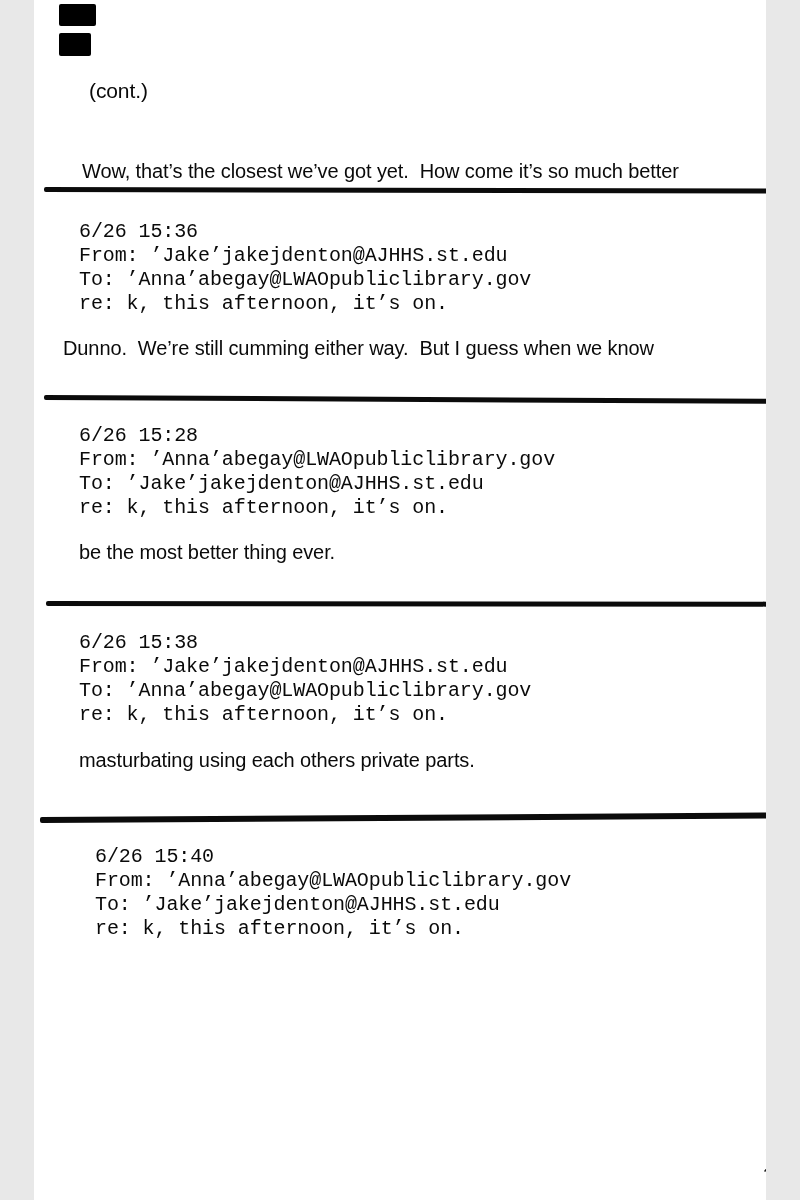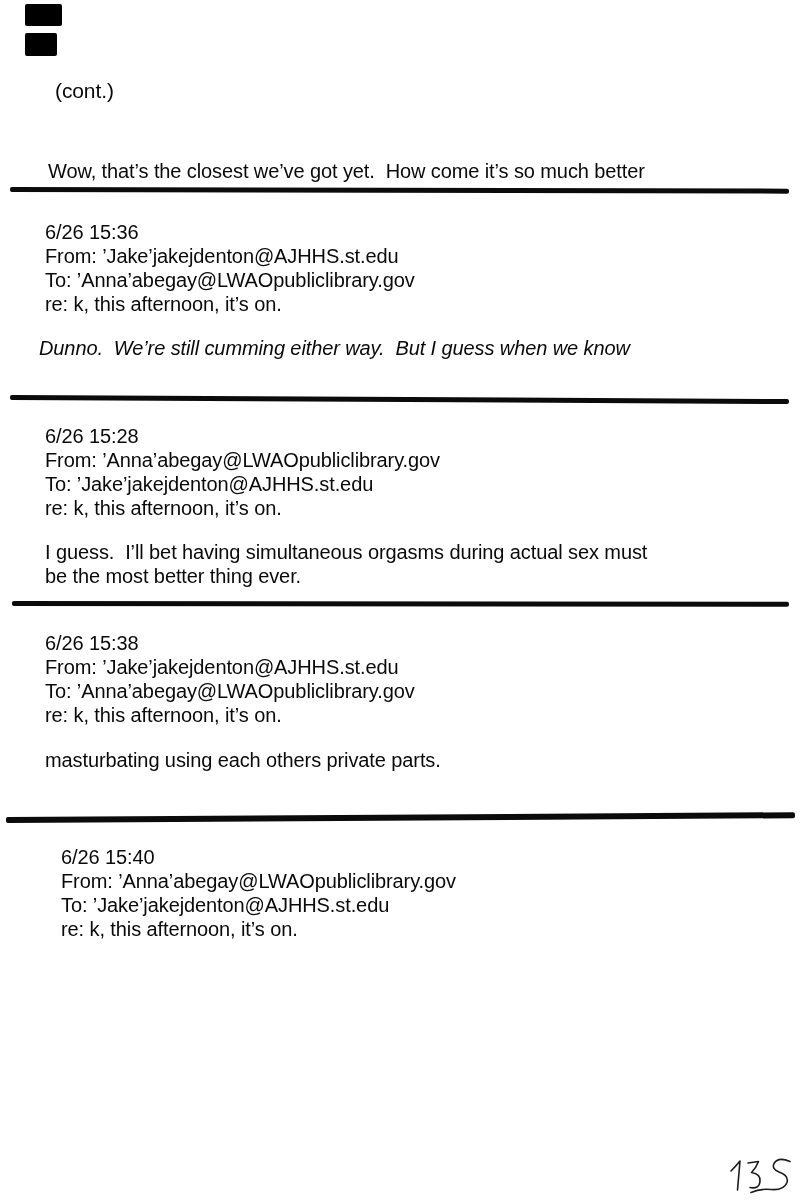--- a/index.html
+++ b/index.html
@@ -1,23 +1,23 @@
 <!DOCTYPE html>
 <html><head>
 <meta charset="utf-8">
 <style>
   html,body{margin:0;padding:0;background:#e8e8e8;}
   .sheet{
-    position:relative;width:800px;height:1200px;background:#ffffff;
+    position:relative;width:732px;height:1200px;background:#ffffff;
     overflow:hidden;font-family:"Liberation Sans",sans-serif;color:#0a0a0a;
     margin:0 auto;
   }
   .t-line{white-space:pre;font-size:20px;line-height:24px;min-height:24px;letter-spacing:-0.1px;}
   .block{position:absolute;}
-  .header-lines .t-line{line-height:24px;}
+  .header-lines .t-line{line-height:24px;font-family:Liberation Mono, monospace;}
   .divider{position:absolute;background:#0b0b0b;transform-origin:left center;border-radius:2px;}
   .corner-mark{position:absolute;background:#000;border-radius:2px;}
   .pagenum{position:absolute;left:726px;top:1154px;width:72px;height:44px;}
   .sr{position:absolute;width:1px;height:1px;overflow:hidden;opacity:0;pointer-events:none;}
 </style>
 </head>
 <body>
 
 <div class="sheet">
 
@@ -33,34 +33,33 @@
   </div>
 
   <div class="divider" style="left:10px;top:187px;width:779px;height:5px;transform:rotate(0.12deg);"></div>
 
   <div class="block header-lines" style="left:45px;top:220px;">
     <div class="t-line">6/26 15:36</div>
     <div class="t-line">From: ’Jake’jakejdenton@AJHHS.st.edu</div>
     <div class="t-line">To: ’Anna’abegay@LWAOpubliclibrary.gov</div>
     <div class="t-line">re: k, this afternoon, it’s on.</div>
   </div>
-  <div class="block" style="left:39px;top:336px;font-style:italic;">
+  <div class="block" style="left:29px;top:336px;">
     <div class="t-line">Dunno.  We’re still cumming either way.  But I guess when we know</div>
   </div>
 
   <div class="divider" style="left:10px;top:395px;width:779px;height:5px;transform:rotate(0.3deg);"></div>
 
   <div class="block header-lines" style="left:45px;top:424px;">
     <div class="t-line">6/26 15:28</div>
     <div class="t-line">From: ’Anna’abegay@LWAOpubliclibrary.gov</div>
     <div class="t-line">To: ’Jake’jakejdenton@AJHHS.st.edu</div>
     <div class="t-line">re: k, this afternoon, it’s on.</div>
   </div>
   <div class="block" style="left:45px;top:540px;">
-    <div class="t-line">I guess.  I’ll bet having simultaneous orgasms during actual sex must</div>
     <div class="t-line">be the most better thing ever.</div>
   </div>
 
   <div class="divider" style="left:12px;top:601px;width:777px;height:5px;transform:rotate(0.05deg);"></div>
 
   <div class="block header-lines" style="left:45px;top:631px;">
     <div class="t-line">6/26 15:38</div>
     <div class="t-line">From: ’Jake’jakejdenton@AJHHS.st.edu</div>
     <div class="t-line">To: ’Anna’abegay@LWAOpubliclibrary.gov</div>
     <div class="t-line">re: k, this afternoon, it’s on.</div>

